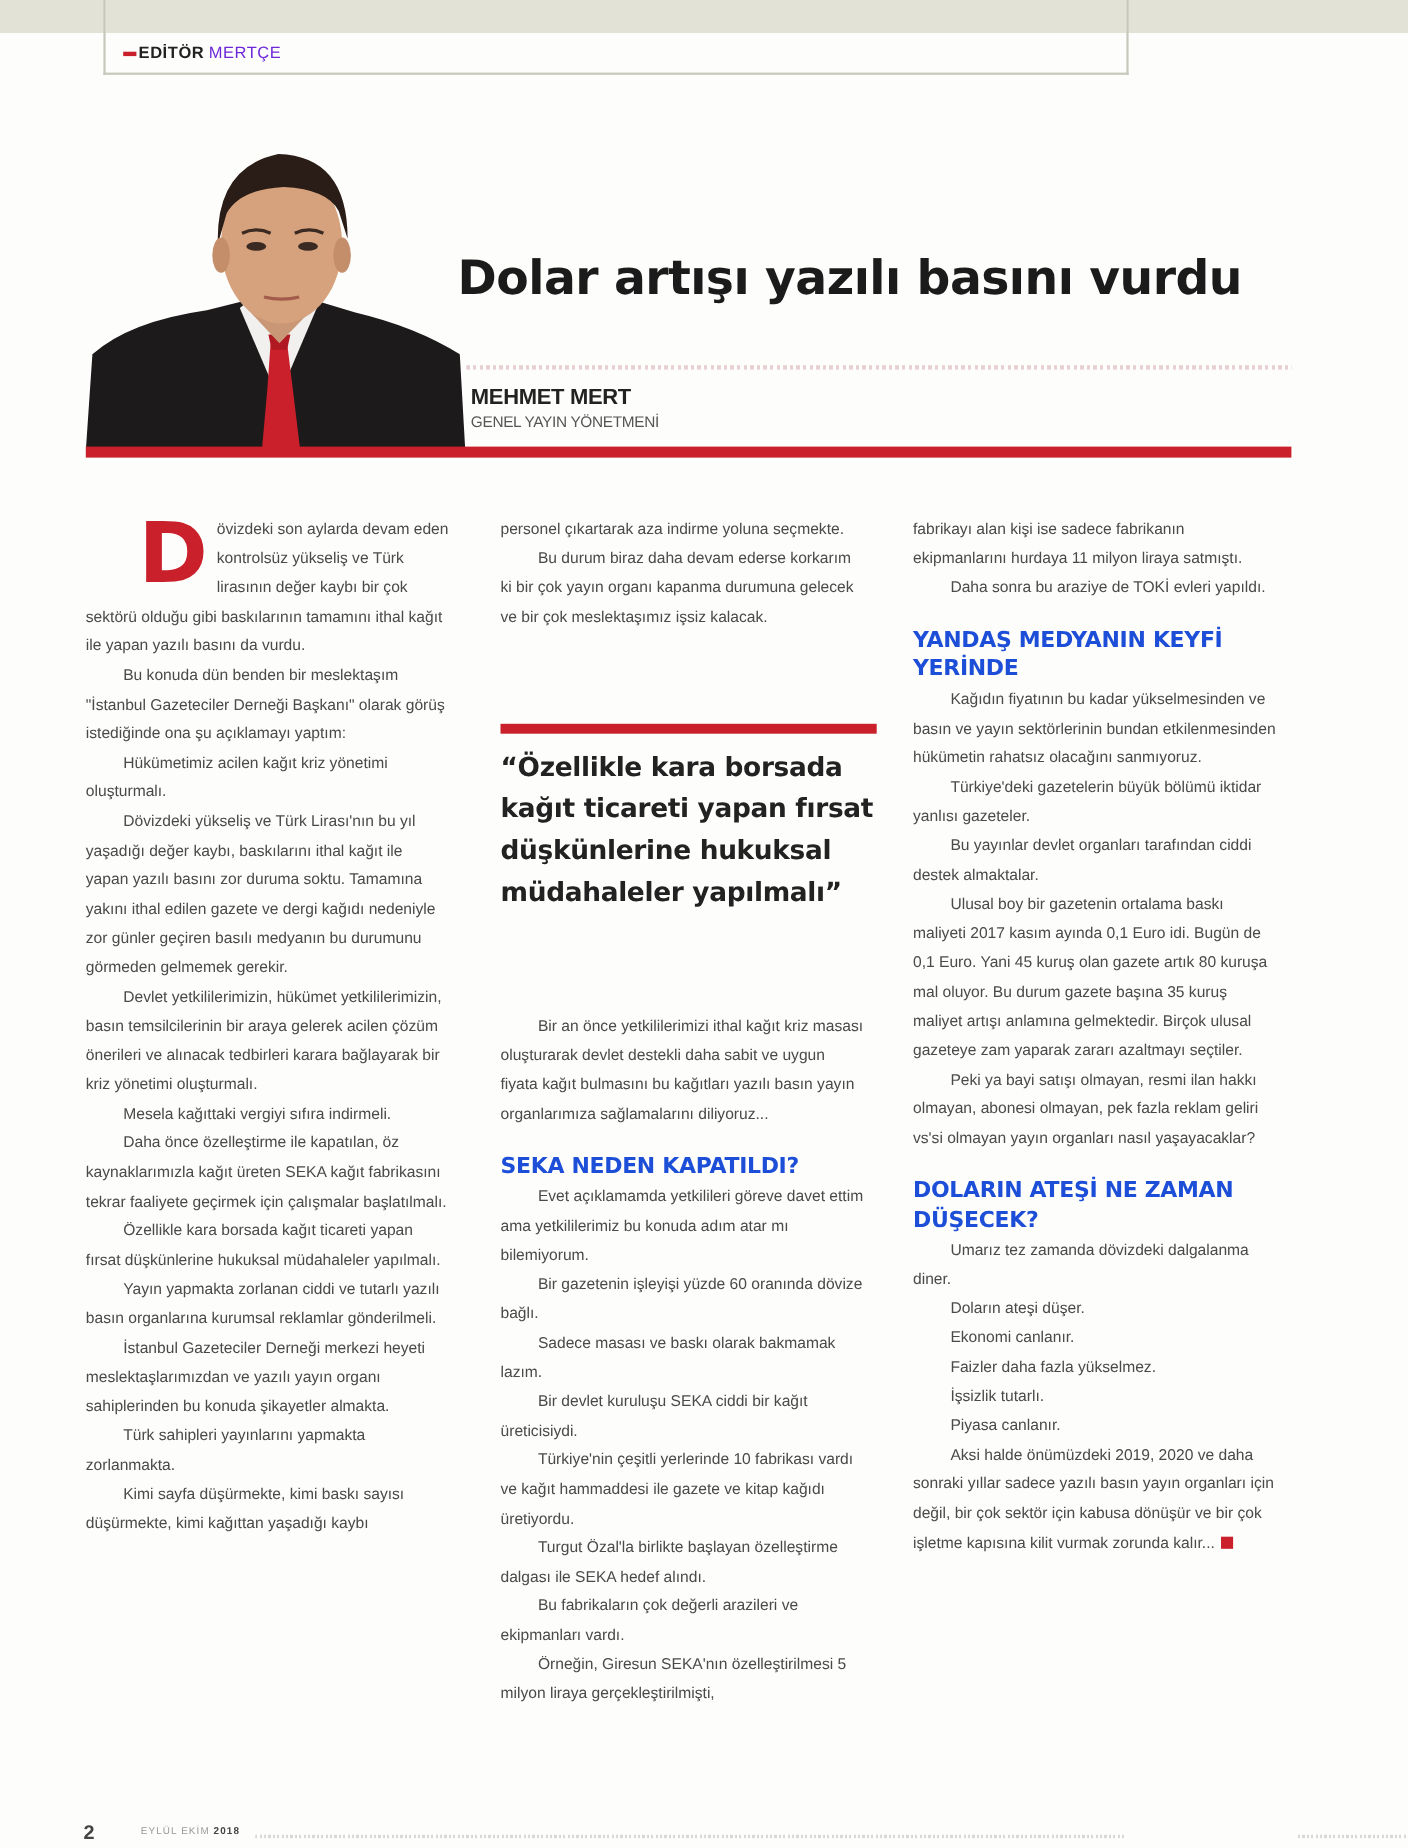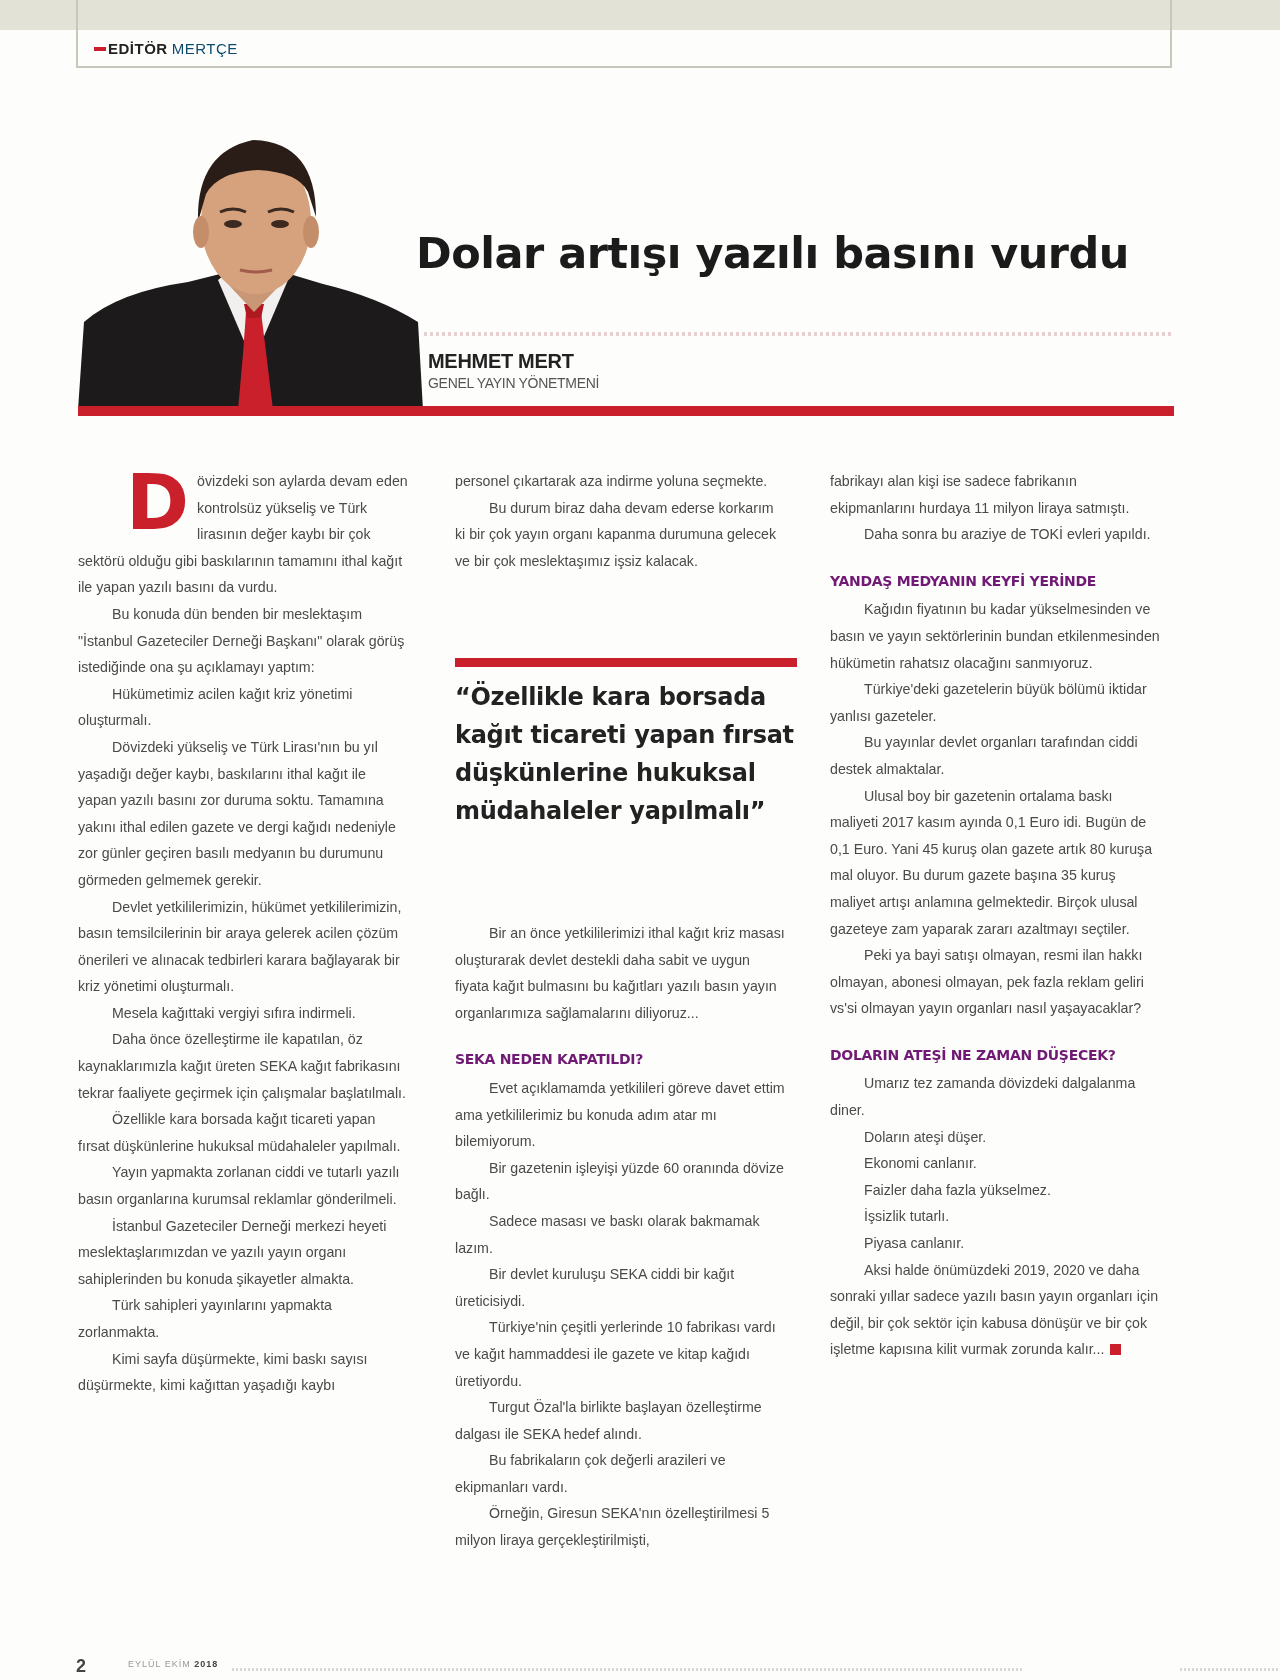--- a/index.html
+++ b/index.html
@@ -7,34 +7,34 @@
     width: 1280px; height: 1680px; position: relative; overflow: hidden;
     background: #fdfdfb;
     font-family: "Liberation Sans", "DejaVu Sans", sans-serif;
     color: #333;
   }
   .top-band {
     position: absolute; left: 0; top: 0; width: 1280px; height: 30px;
     background: #e2e3d6;
   }
   .header-box {
-    position: absolute; left: 76px; top: 0; width: 1096px; height: 68px;
+    position: absolute; left: 94px; top: 0; width: 932px; height: 68px;
     border-left: 2px solid #c7c8bb; border-right: 2px solid #c7c8bb; border-bottom: 2px solid #c7c8bb;
     box-sizing: border-box;
   }
   .header-box .band {
     position: absolute; left: 0; top: 0; right: 0; height: 30px; background: #e2e3d6;
   }
   .section-label {
     position: absolute; left: 16px; top: 40px; font-size: 15px; letter-spacing: 0.5px;
     display: flex; align-items: center;
   }
   .section-label .dash { width: 12px; height: 4px; background: #c9202c; margin-right: 2px; }
   .section-label .strong { font-weight: bold; color: #222; }
-  .section-label .light { color: #0c4a6e; margin-left: 4px; }
+  .section-label .light { color: #6d28d9; margin-left: 4px; }
 
   .portrait {
     position: absolute; left: 78px; top: 122px; width: 350px; height: 288px;
   }
   .headline {
     position: absolute; left: 416px; top: 228px; width: 740px;
     font-size: 43px; font-weight: bold; color: #1b1b1b; letter-spacing: -0.5px;
     font-family: "DejaVu Sans", sans-serif;
   }
   .dotted-rule {
@@ -60,21 +60,21 @@
   .col p.noindent { text-indent: 0; }
   .col1 { left: 78px; }
   .col2 { left: 455px; }
   .col3 { left: 830px; }
   .dropcap-wrap p:first-child { text-indent: 0; }
   .dropcap {
     float: left; font-size: 76px; line-height: 62px; font-weight: bold; color: #c9202c;
     margin: 4px 8px 0 48px; font-family: "DejaVu Sans", sans-serif;
   }
   .subhead {
-    color: #701a75; font-weight: bold; font-size: 14px; letter-spacing: -0.3px;
+    color: #1d4ed8; font-weight: bold; font-size: 20px; letter-spacing: -0.3px;
     margin: 20px 0 2px 0; font-family: "DejaVu Sans", sans-serif; text-transform: uppercase;
   }
   .pullquote-bar {
     position: absolute; left: 455px; top: 658px; width: 342px; height: 9px; background: #c9202c;
   }
   .pullquote {
     position: absolute; left: 455px; top: 678px; width: 345px;
     font-size: 24px; line-height: 38px; font-weight: bold; color: #222;
     font-family: "DejaVu Sans", sans-serif; letter-spacing: -0.3px;
   }

